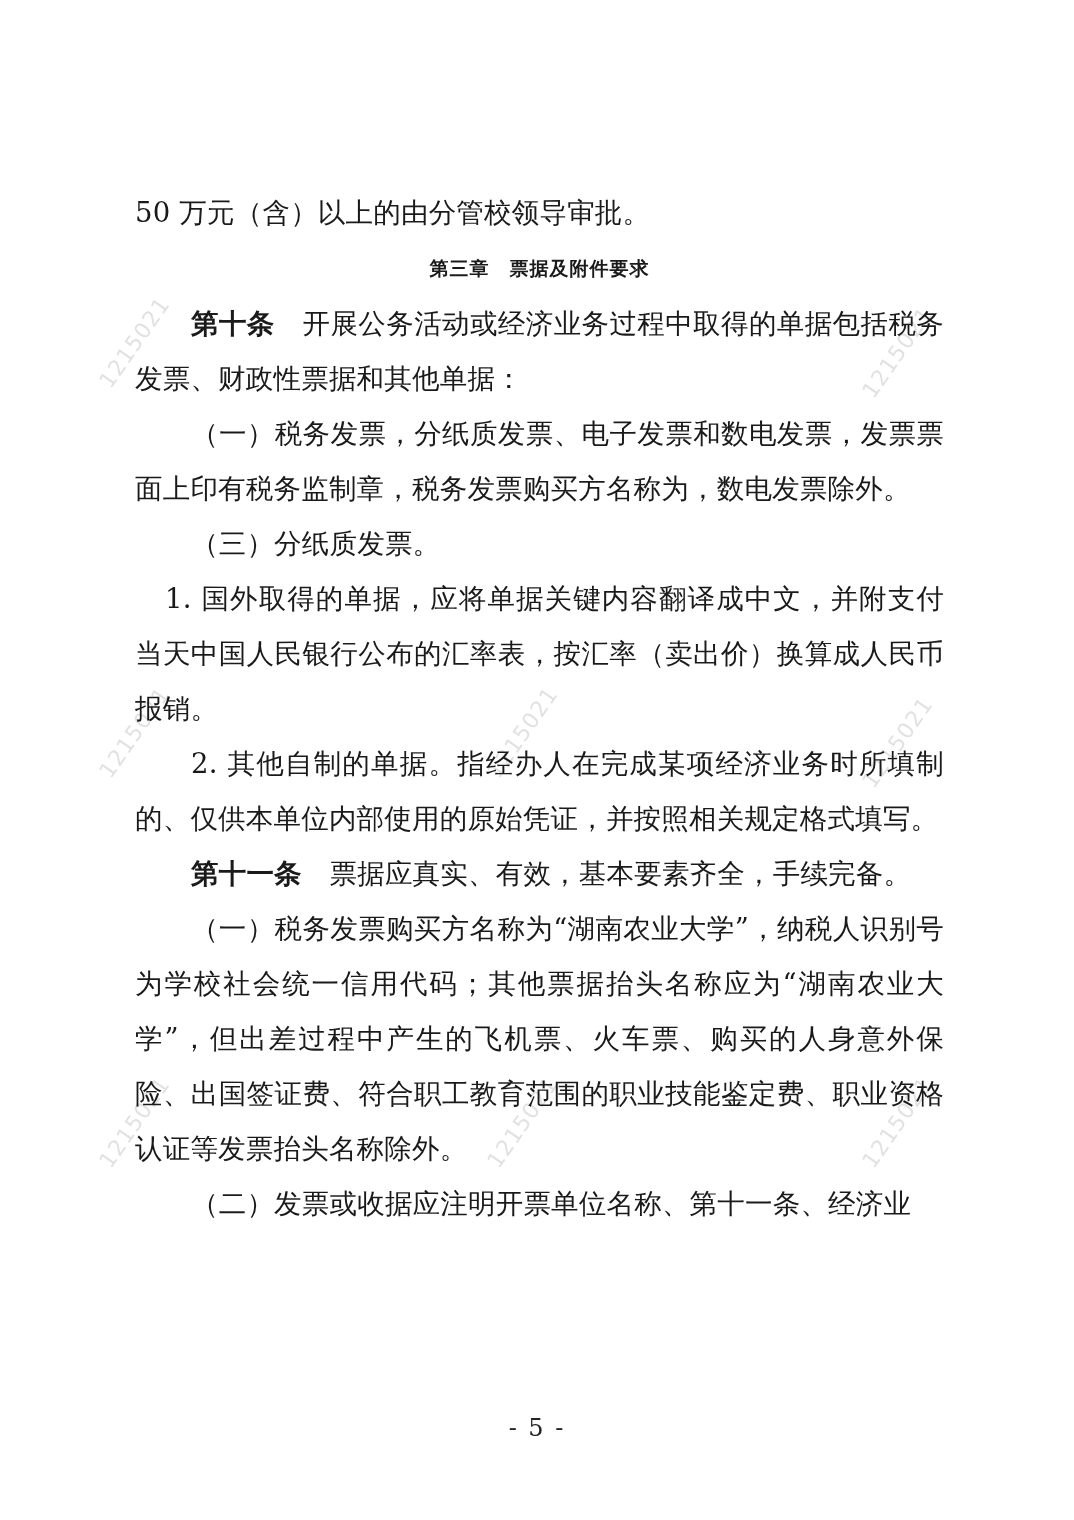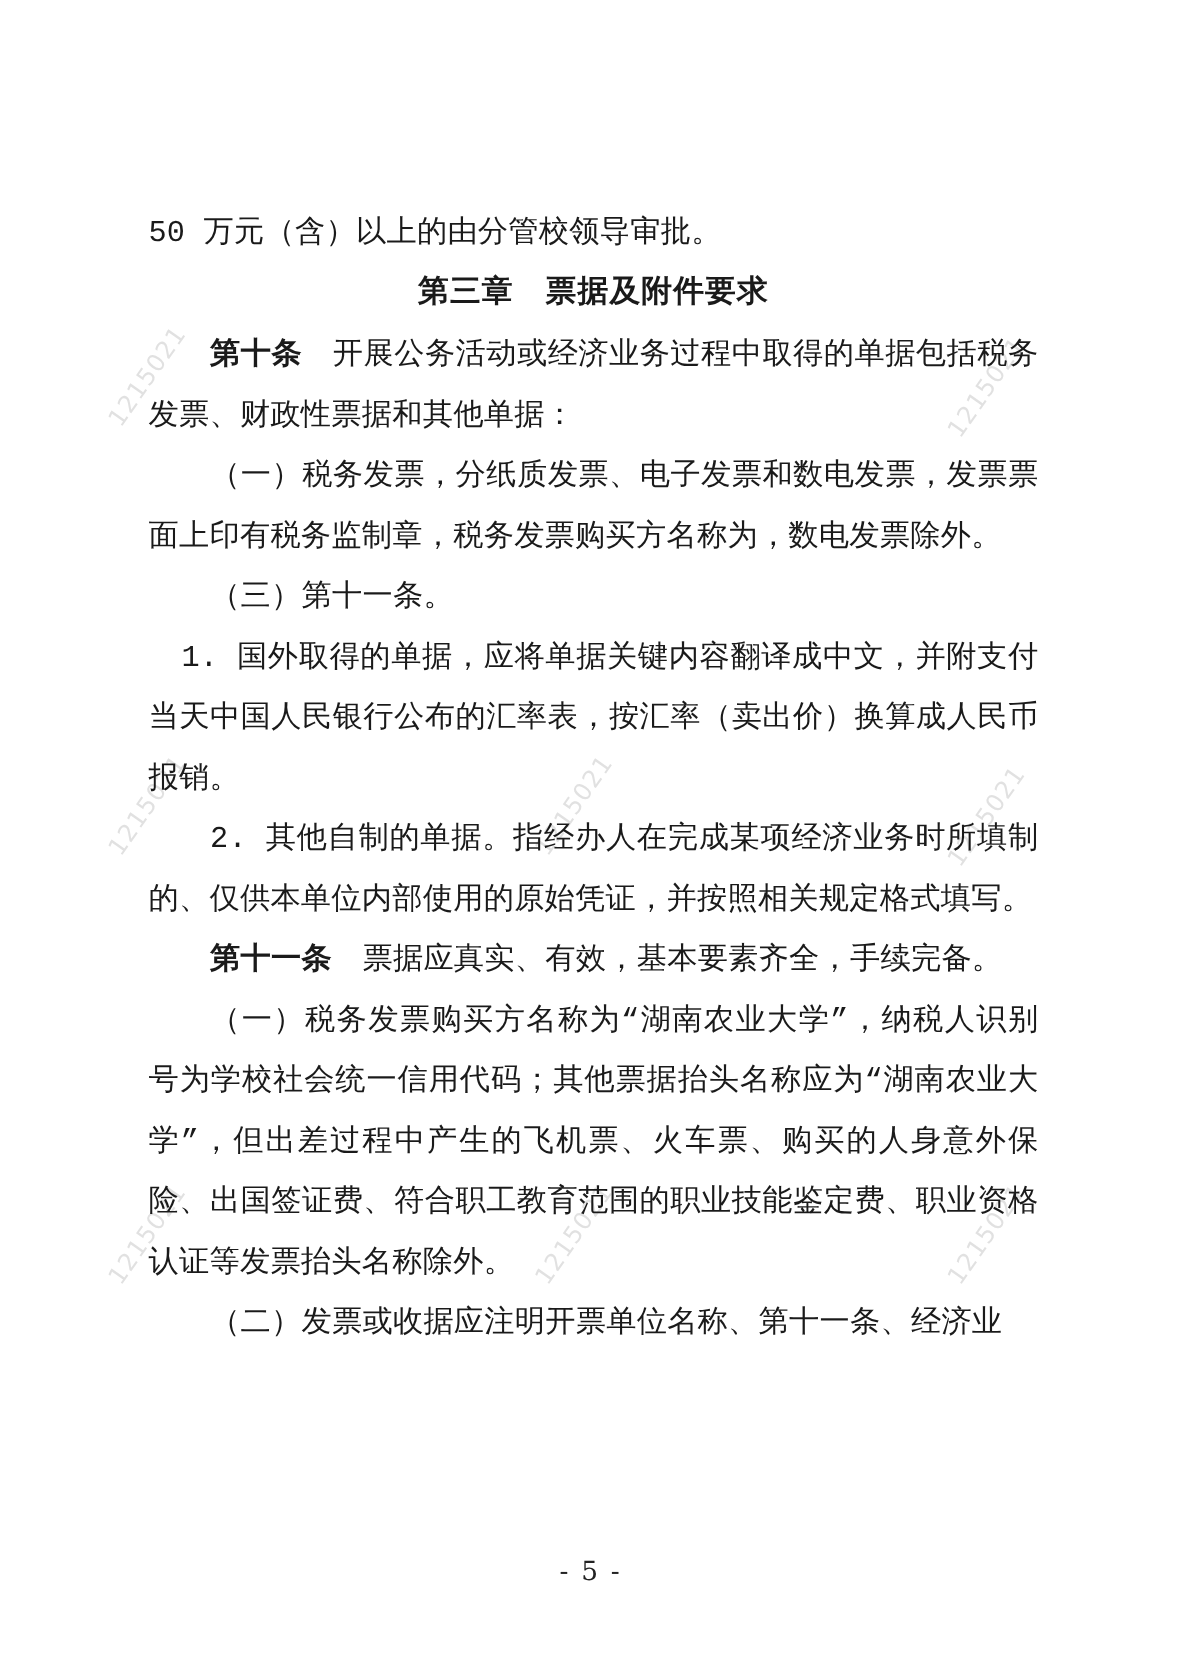--- a/index.html
+++ b/index.html
@@ -20,21 +20,20 @@
     left: 0;
     top: 0;
     width: 1074px;
     height: 1520px;
     box-sizing: border-box;
     padding: 185px 130px 60px 135px;
   }
   .content {
     position: relative;
     z-index: 2;
-    font-family: Liberation Mono, monospace;
   }
   p {
     margin: 0;
     font-size: 27.5px;
     line-height: 55px;
     text-align: justify;
     text-justify: inter-ideograph;
     letter-spacing: 0.2px;
   }
   .indent2 {
@@ -42,21 +41,21 @@
   }
   .indent1 {
     text-indent: 30px;
   }
   .noindent {
     text-indent: 0;
   }
   .chapter-title {
     text-align: center;
     font-weight: bold;
-    font-size: 28px;
+    font-size: 19px;
     line-height: 56px;
     letter-spacing: 1px;
   }
   .bold {
     font-weight: bold;
   }
   .pagenum {
     position: absolute;
     left: 0;
     right: 0;
@@ -101,21 +100,21 @@
   <span class="wm wm5">1215021</span>
   <span class="wm wm6">1215021</span>
   <span class="wm wm7">1215021</span>
   <span class="wm wm8">1215021</span>
 
   <div class="content">
     <p class="noindent">50 万元（含）以上的由分管校领导审批。</p>
     <p class="chapter-title">第三章　票据及附件要求</p>
     <p class="indent2"><span class="bold">第十条</span>　开展公务活动或经济业务过程中取得的单据包括税务发票、财政性票据和其他单据：</p>
     <p class="indent2">（一）税务发票，分纸质发票、电子发票和数电发票，发票票面上印有税务监制章，税务发票购买方名称为，数电发票除外。</p>
-    <p class="indent2">（三）第十一条。</p>
+    <p class="indent2">（三）分纸质发票。</p>
     <p class="indent1">1. 国外取得的单据，应将单据关键内容翻译成中文，并附支付当天中国人民银行公布的汇率表，按汇率（卖出价）换算成人民币报销。</p>
     <p class="indent2">2. 其他自制的单据。指经办人在完成某项经济业务时所填制的、仅供本单位内部使用的原始凭证，并按照相关规定格式填写。</p>
     <p class="indent2"><span class="bold">第十一条</span>　票据应真实、有效，基本要素齐全，手续完备。</p>
     <p class="indent2">（一）税务发票购买方名称为“湖南农业大学”，纳税人识别号为学校社会统一信用代码；其他票据抬头名称应为“湖南农业大学”，但出差过程中产生的飞机票、火车票、购买的人身意外保险、出国签证费、符合职工教育范围的职业技能鉴定费、职业资格认证等发票抬头名称除外。</p>
     <p class="indent2">（二）发票或收据应注明开票单位名称、第十一条、经济业</p>
   </div>
 
   <div class="pagenum">- 5 -</div>
 </div>
 

